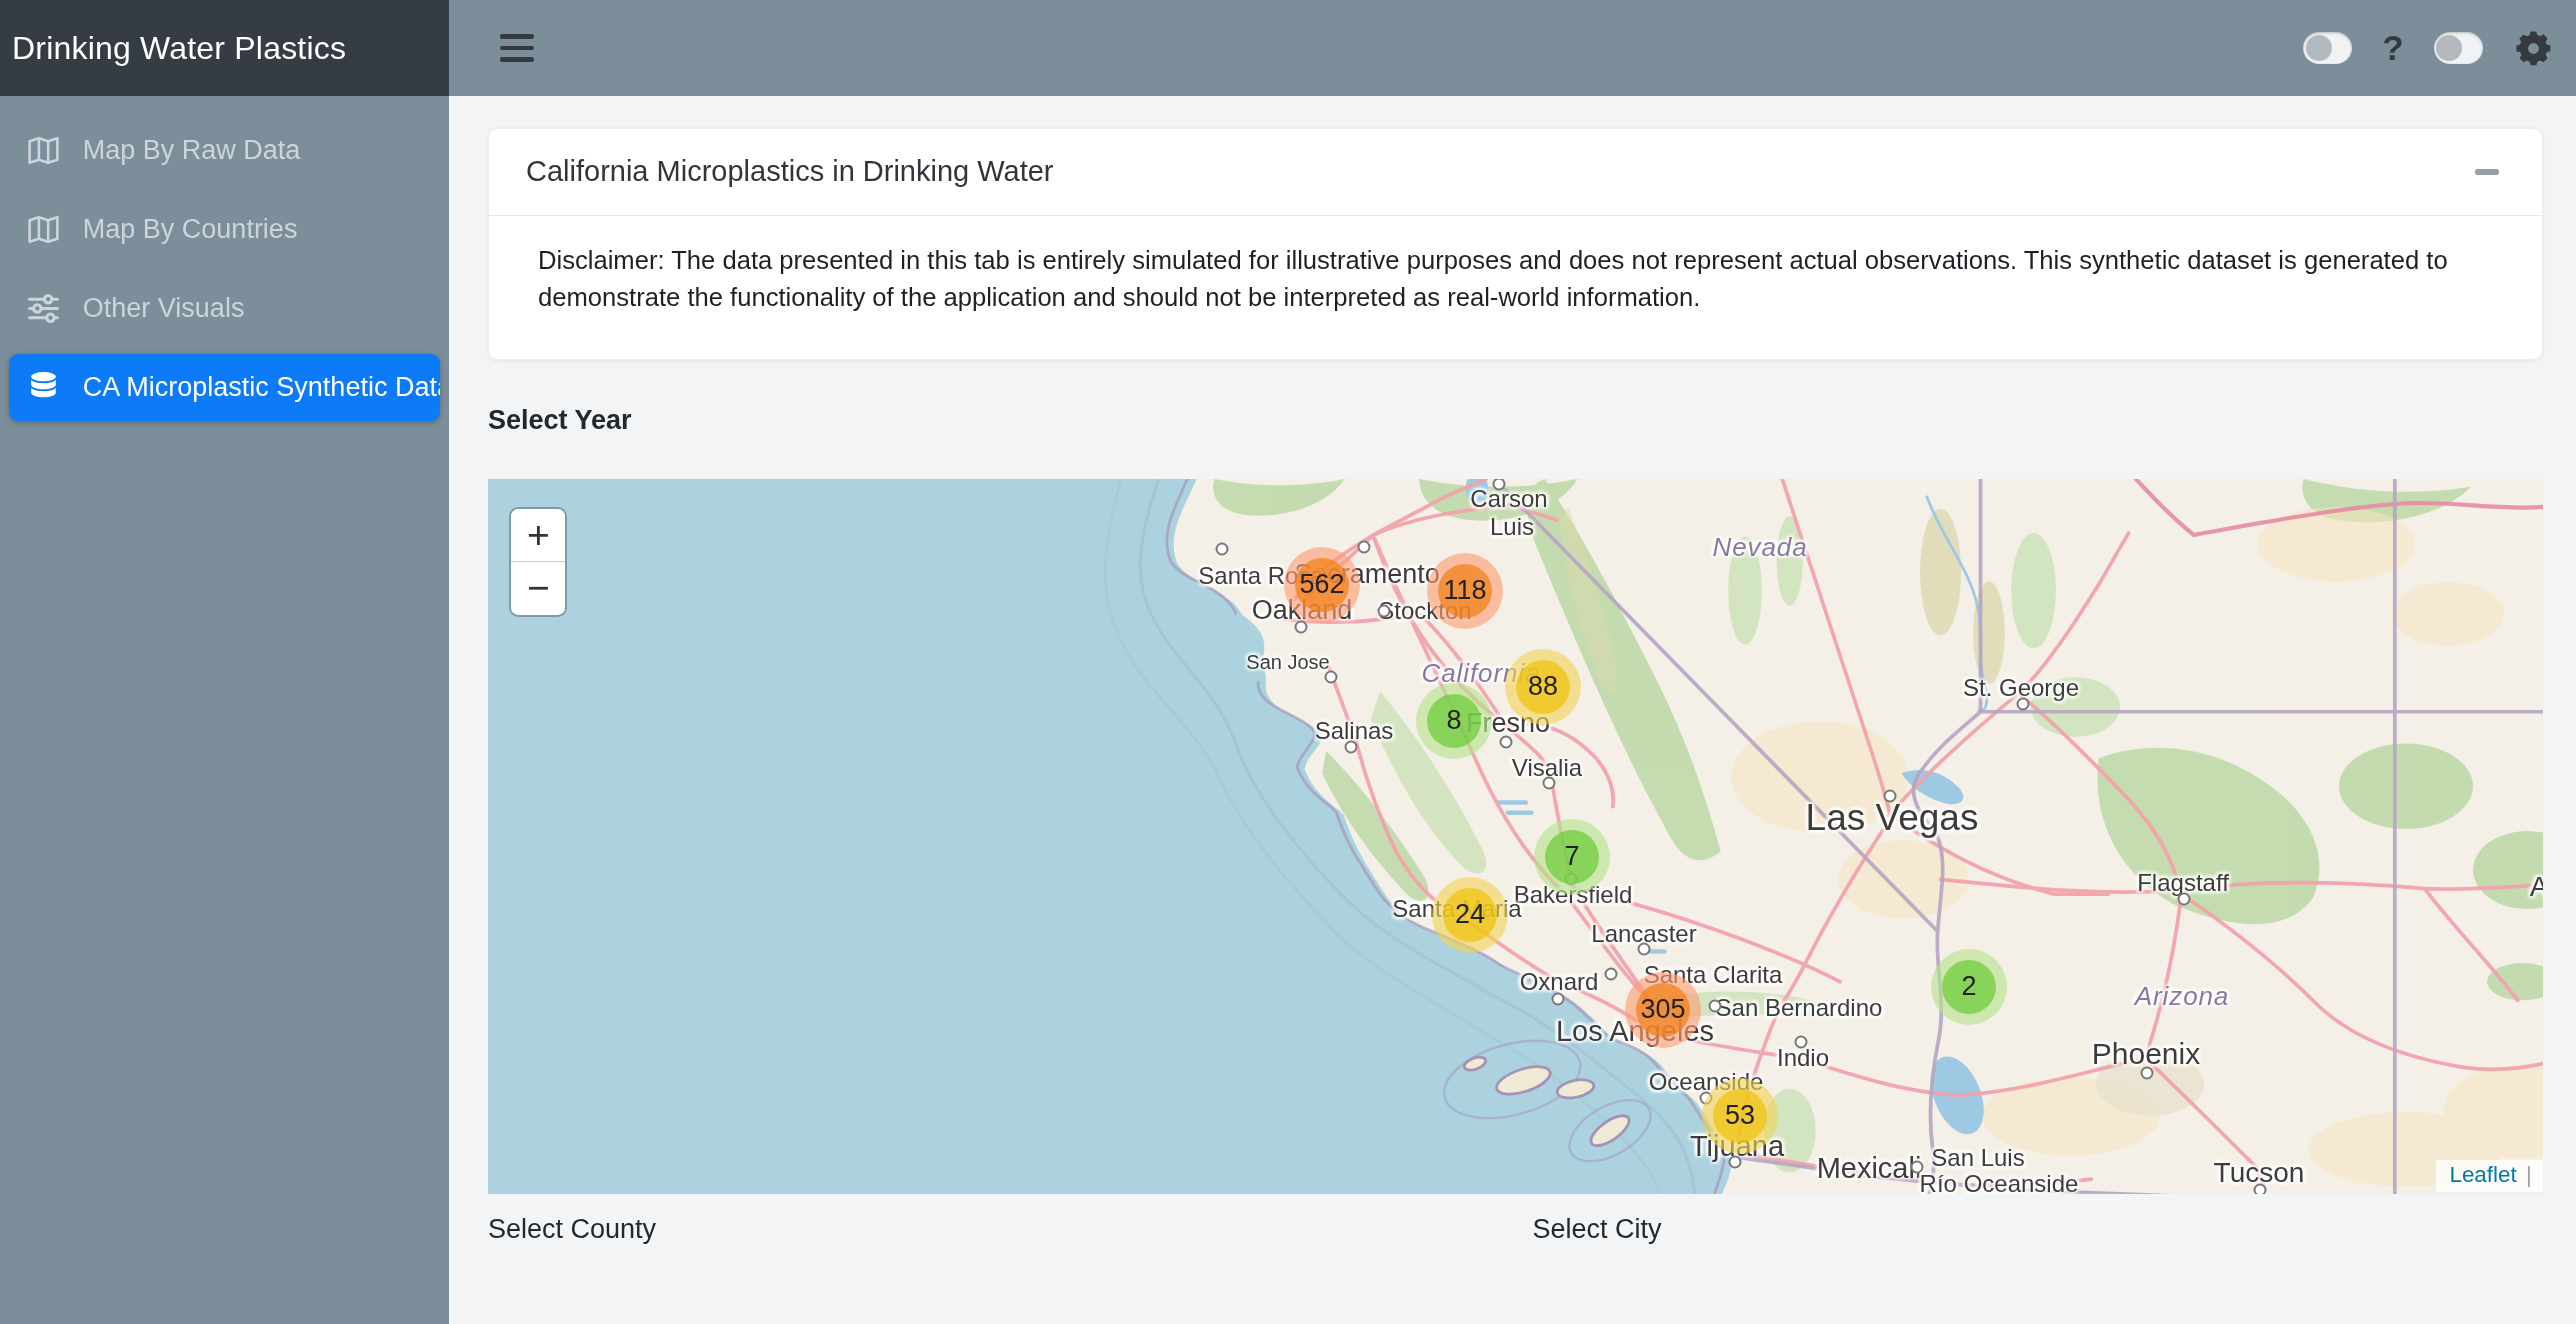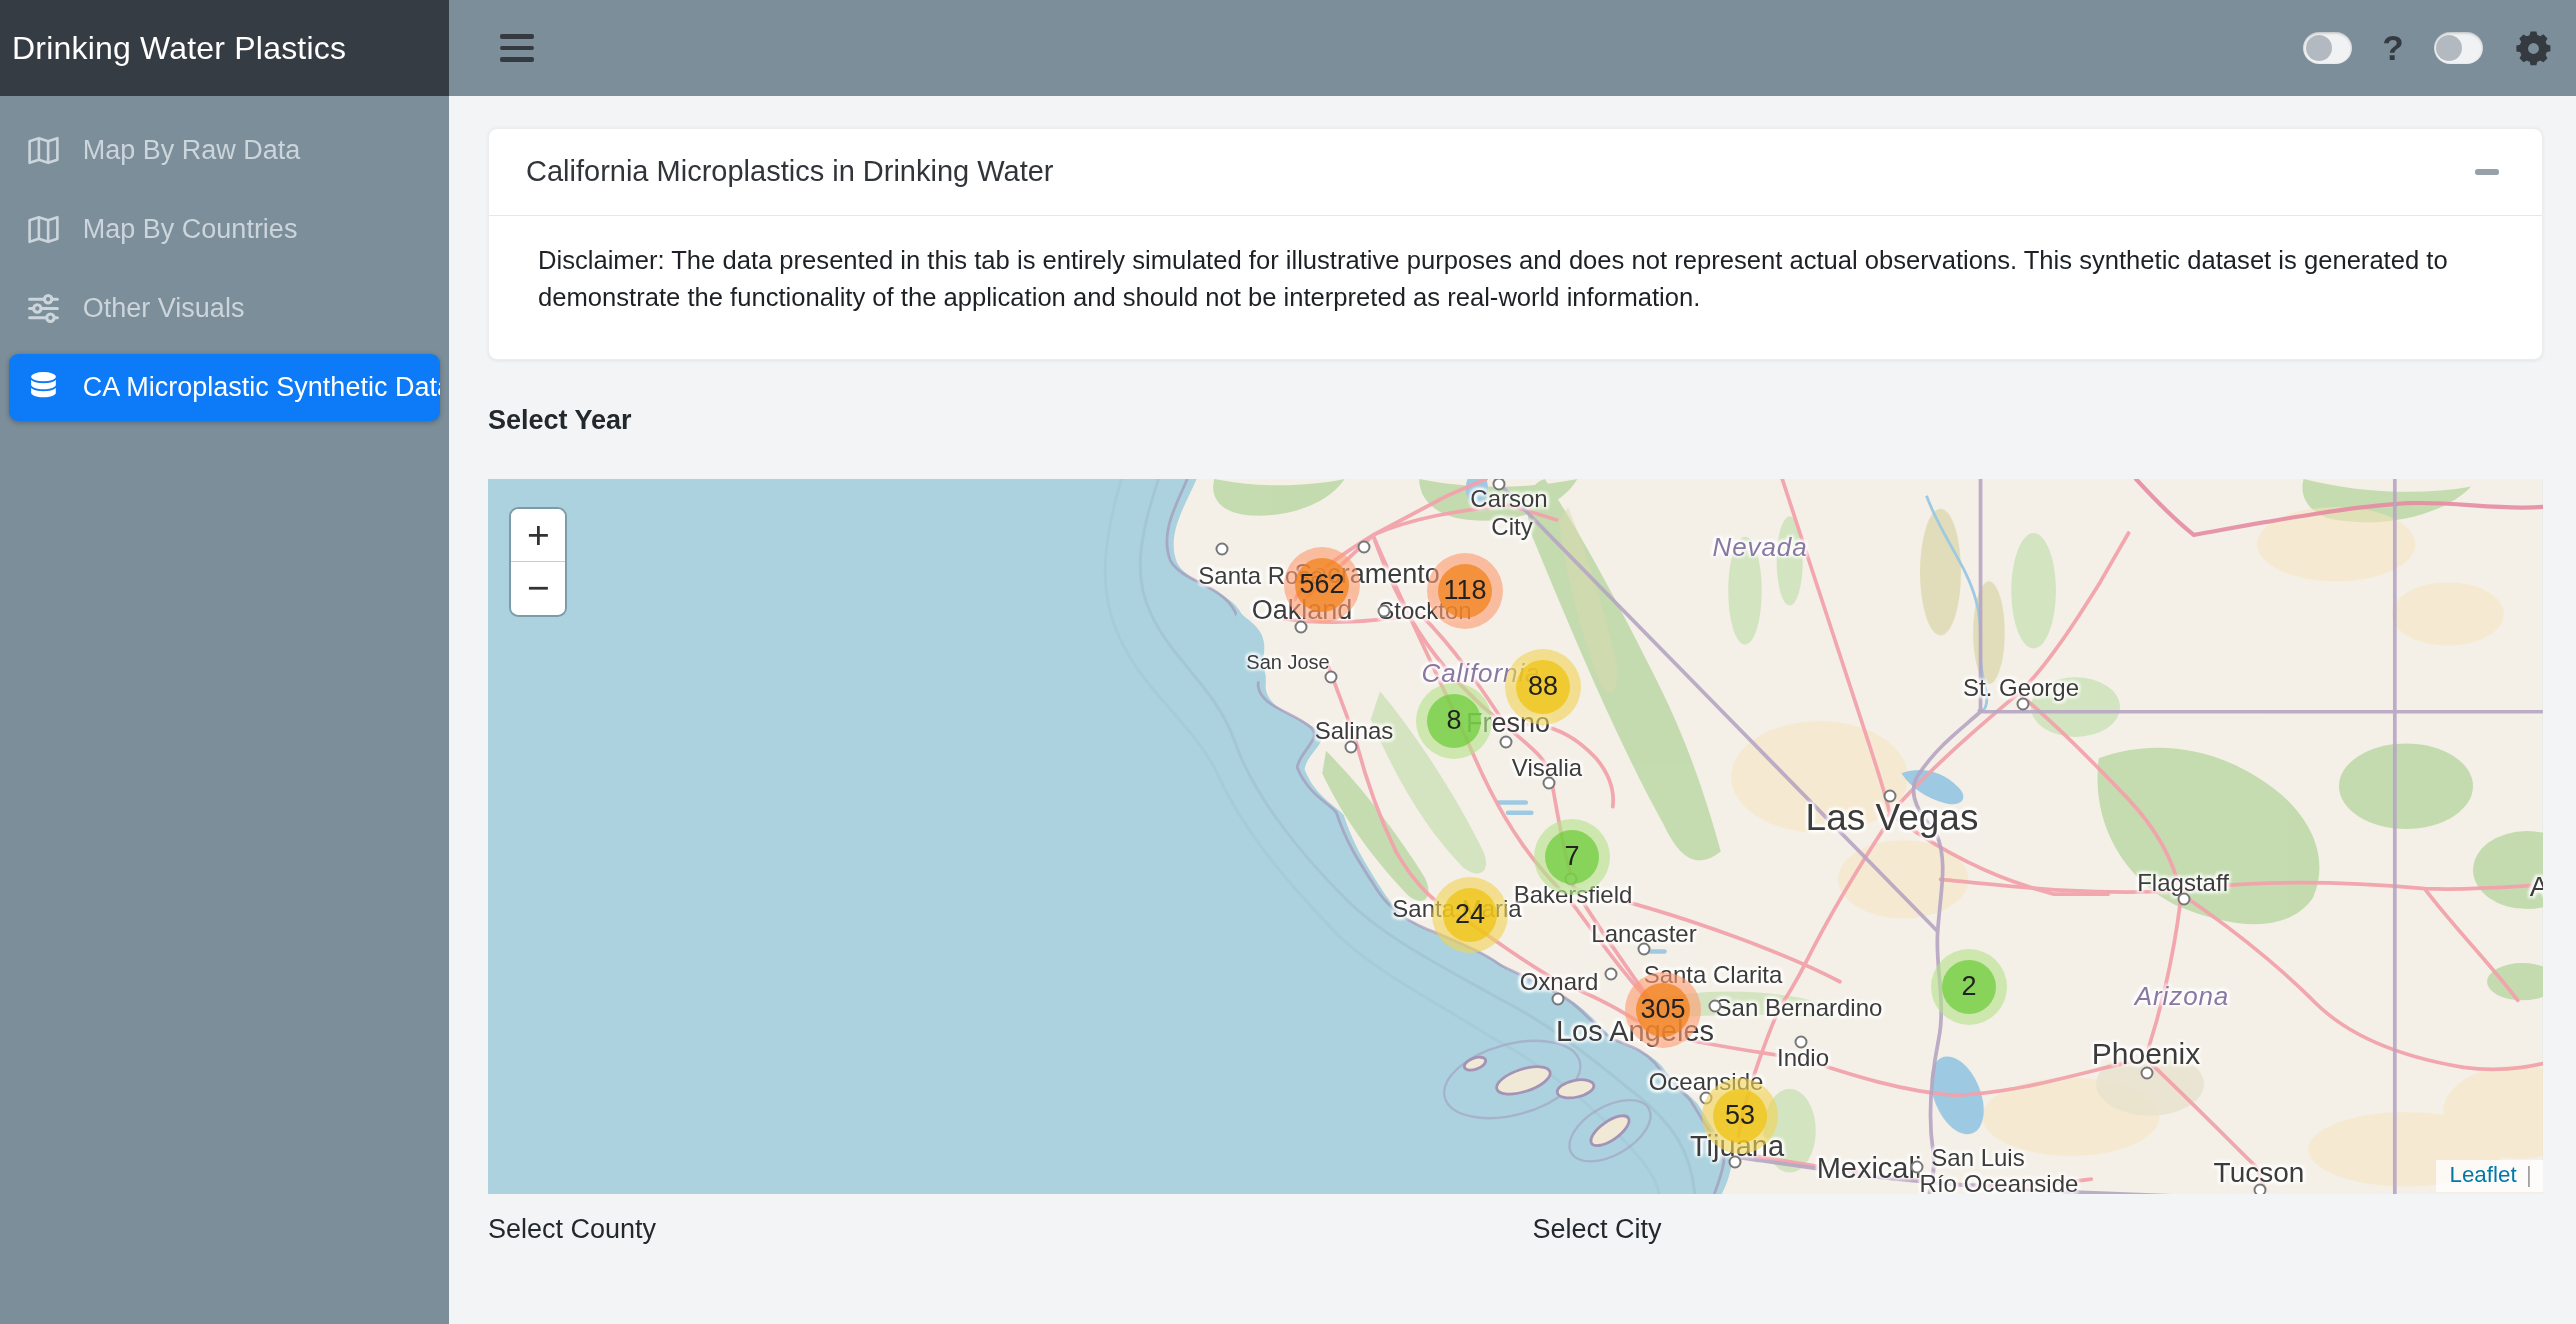--- a/index.html
+++ b/index.html
@@ -270,21 +270,21 @@
             <ellipse cx="1168" cy="655" rx="20" ry="9" transform="rotate(-12 1168 655)"></ellipse>
             <ellipse cx="1205" cy="700" rx="24" ry="10" transform="rotate(-35 1205 700)"></ellipse>
             <ellipse cx="1060" cy="628" rx="12" ry="6" transform="rotate(-20 1060 628)"></ellipse>
           </g>
         </svg>
 
         <div class="layer">
             <span class="map-label" style="left: 879px; top: 52px; font-size: 27px; margin-top: 43px;">Sacramento</span>
             <span class="city-dot" style="left: 876px; top: 68px;"></span>
             <span class="map-label" style="left: 1021px; top: 20.5px;">Carson</span>
-            <span class="map-label" style="left: 1024px; top: 48px;">City</span>
+            <span class="map-label" style="left: 1024px; top: 48px;">Luis</span>
             <span class="city-dot" style="left: 1011px; top: 5.6px;"></span>
             <span class="map-label" style="left: 773px; top: 97px;">Santa Rosa</span>
             <span class="city-dot" style="left: 734px; top: 70px;"></span>
             <span class="map-label" style="left: 814px; top: 131px; font-size: 27px;">Oakland</span>
             <span class="city-dot" style="left: 813px; top: 148px;"></span>
             <span class="map-label" style="left: 937px; top: 132px;">Stockton</span>
             <span class="city-dot" style="left: 896px; top: 132px;"></span>
             <span class="map-label" style="left: 800px; top: 183px; font-size: 20px; text-align: center;">San Jose</span>
             <span class="city-dot" style="left: 843px; top: 198px;"></span>
             <span class="map-label" style="left: 866px; top: 252px;">Salinas</span>

